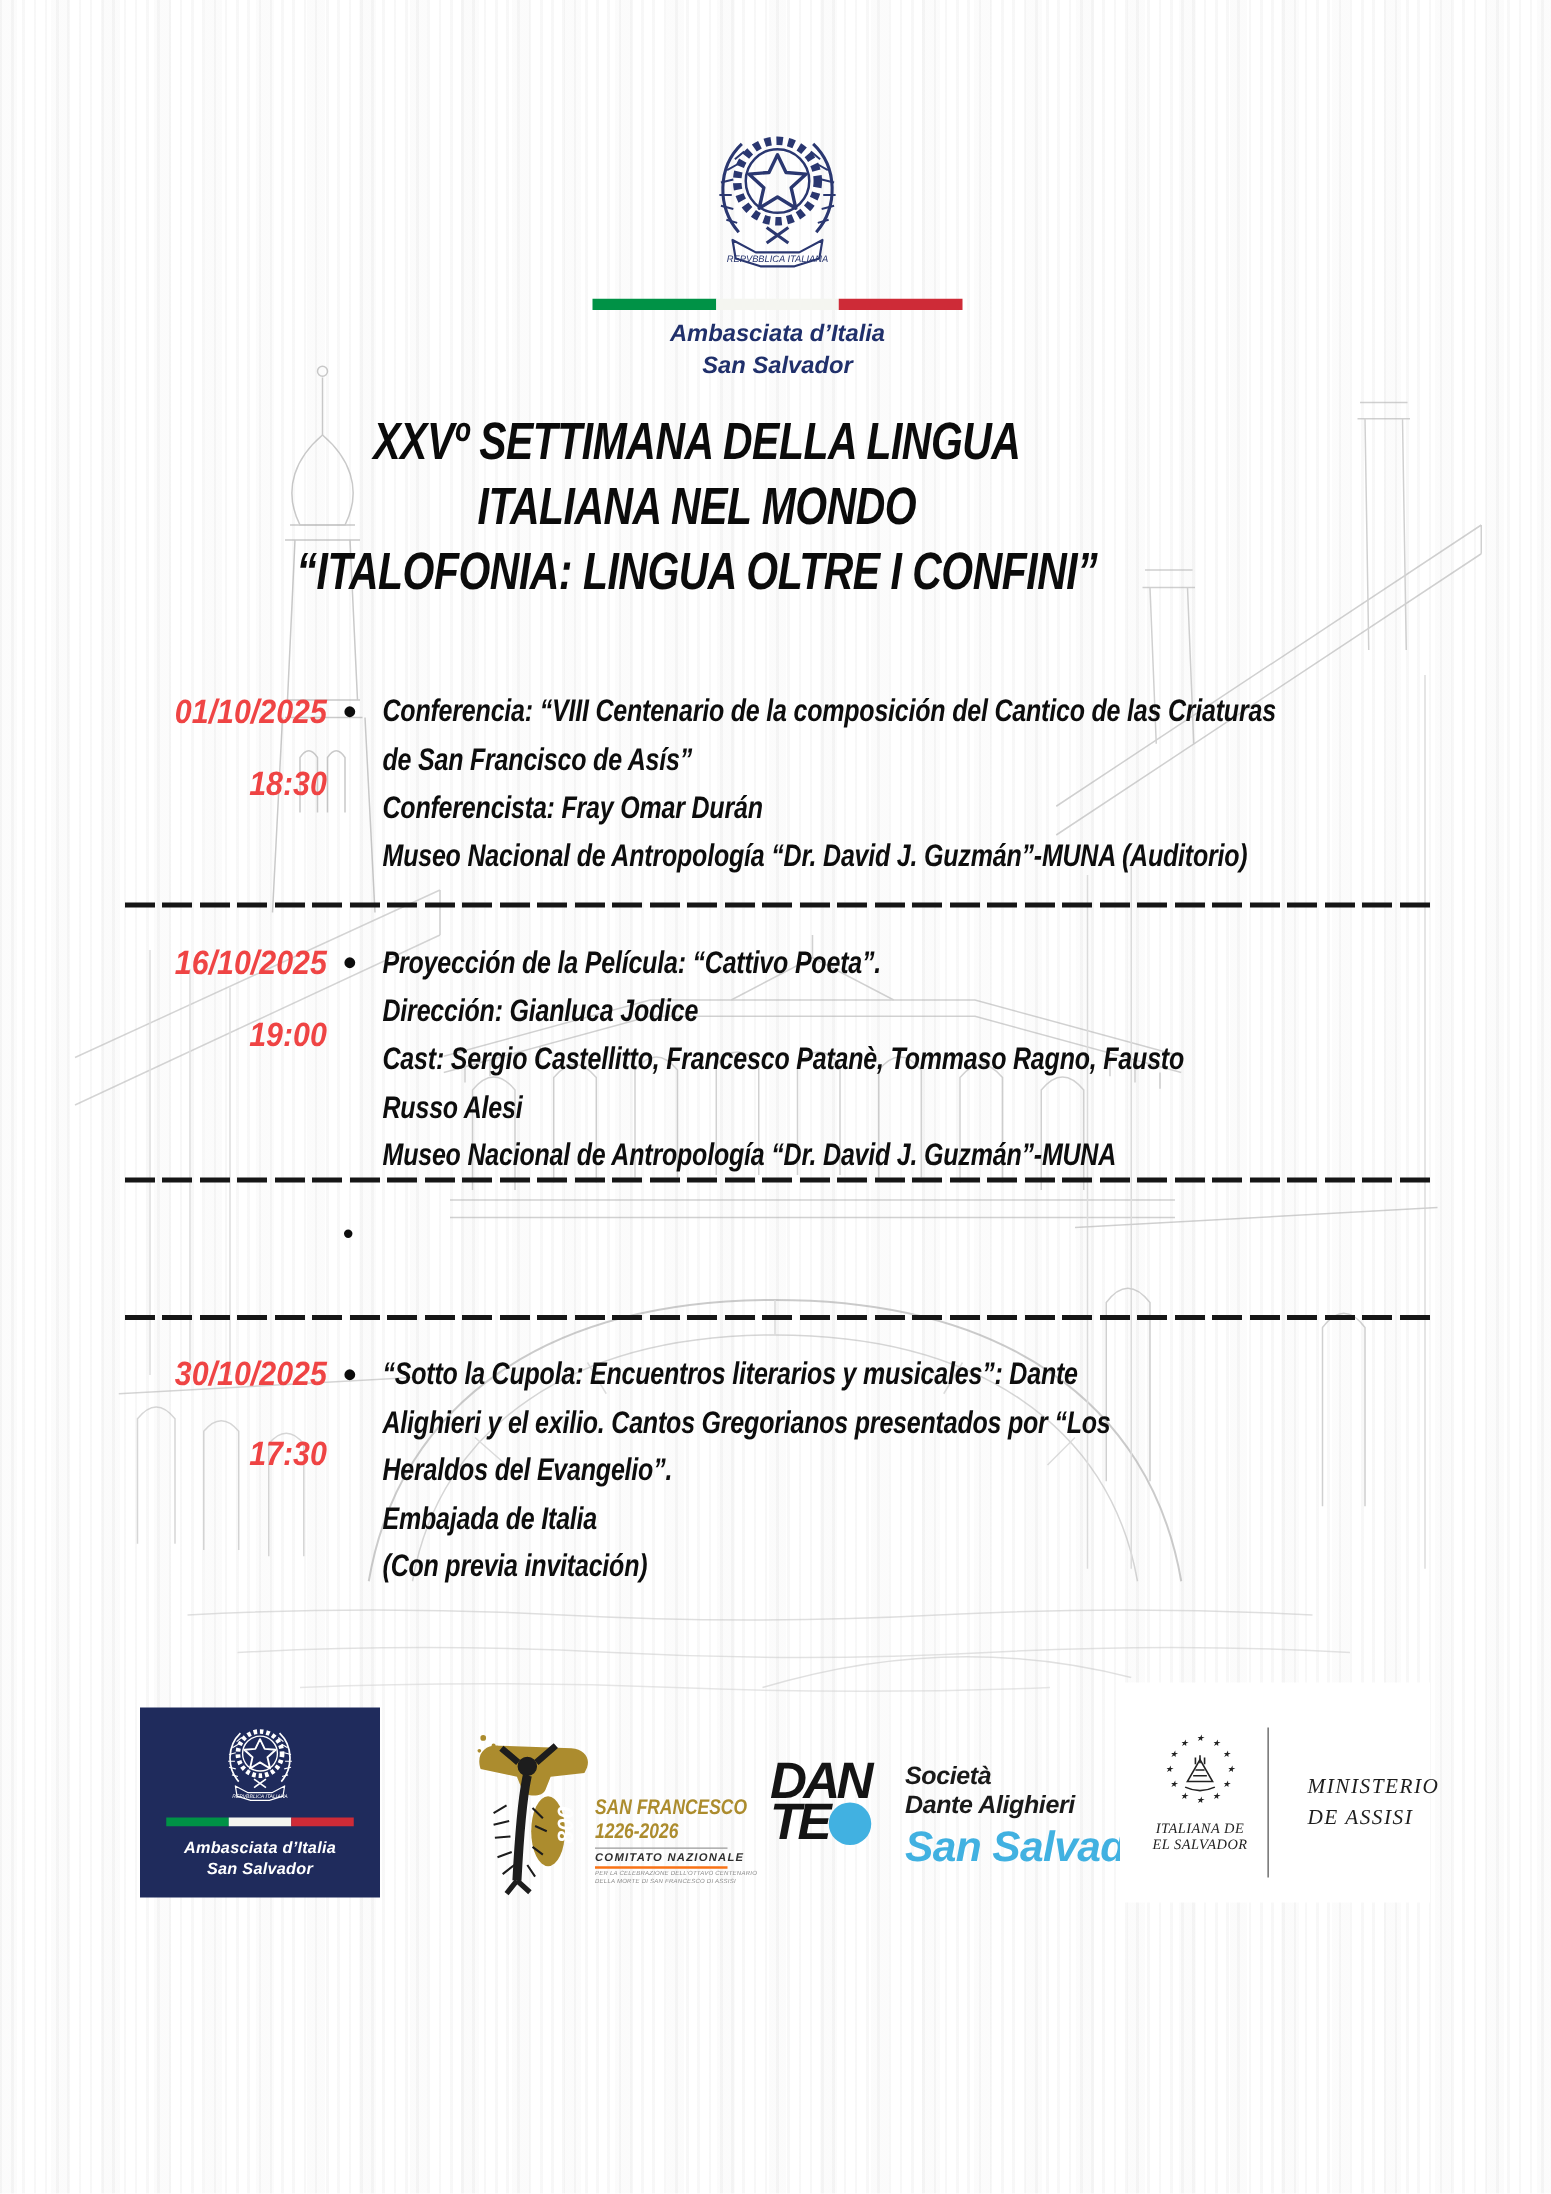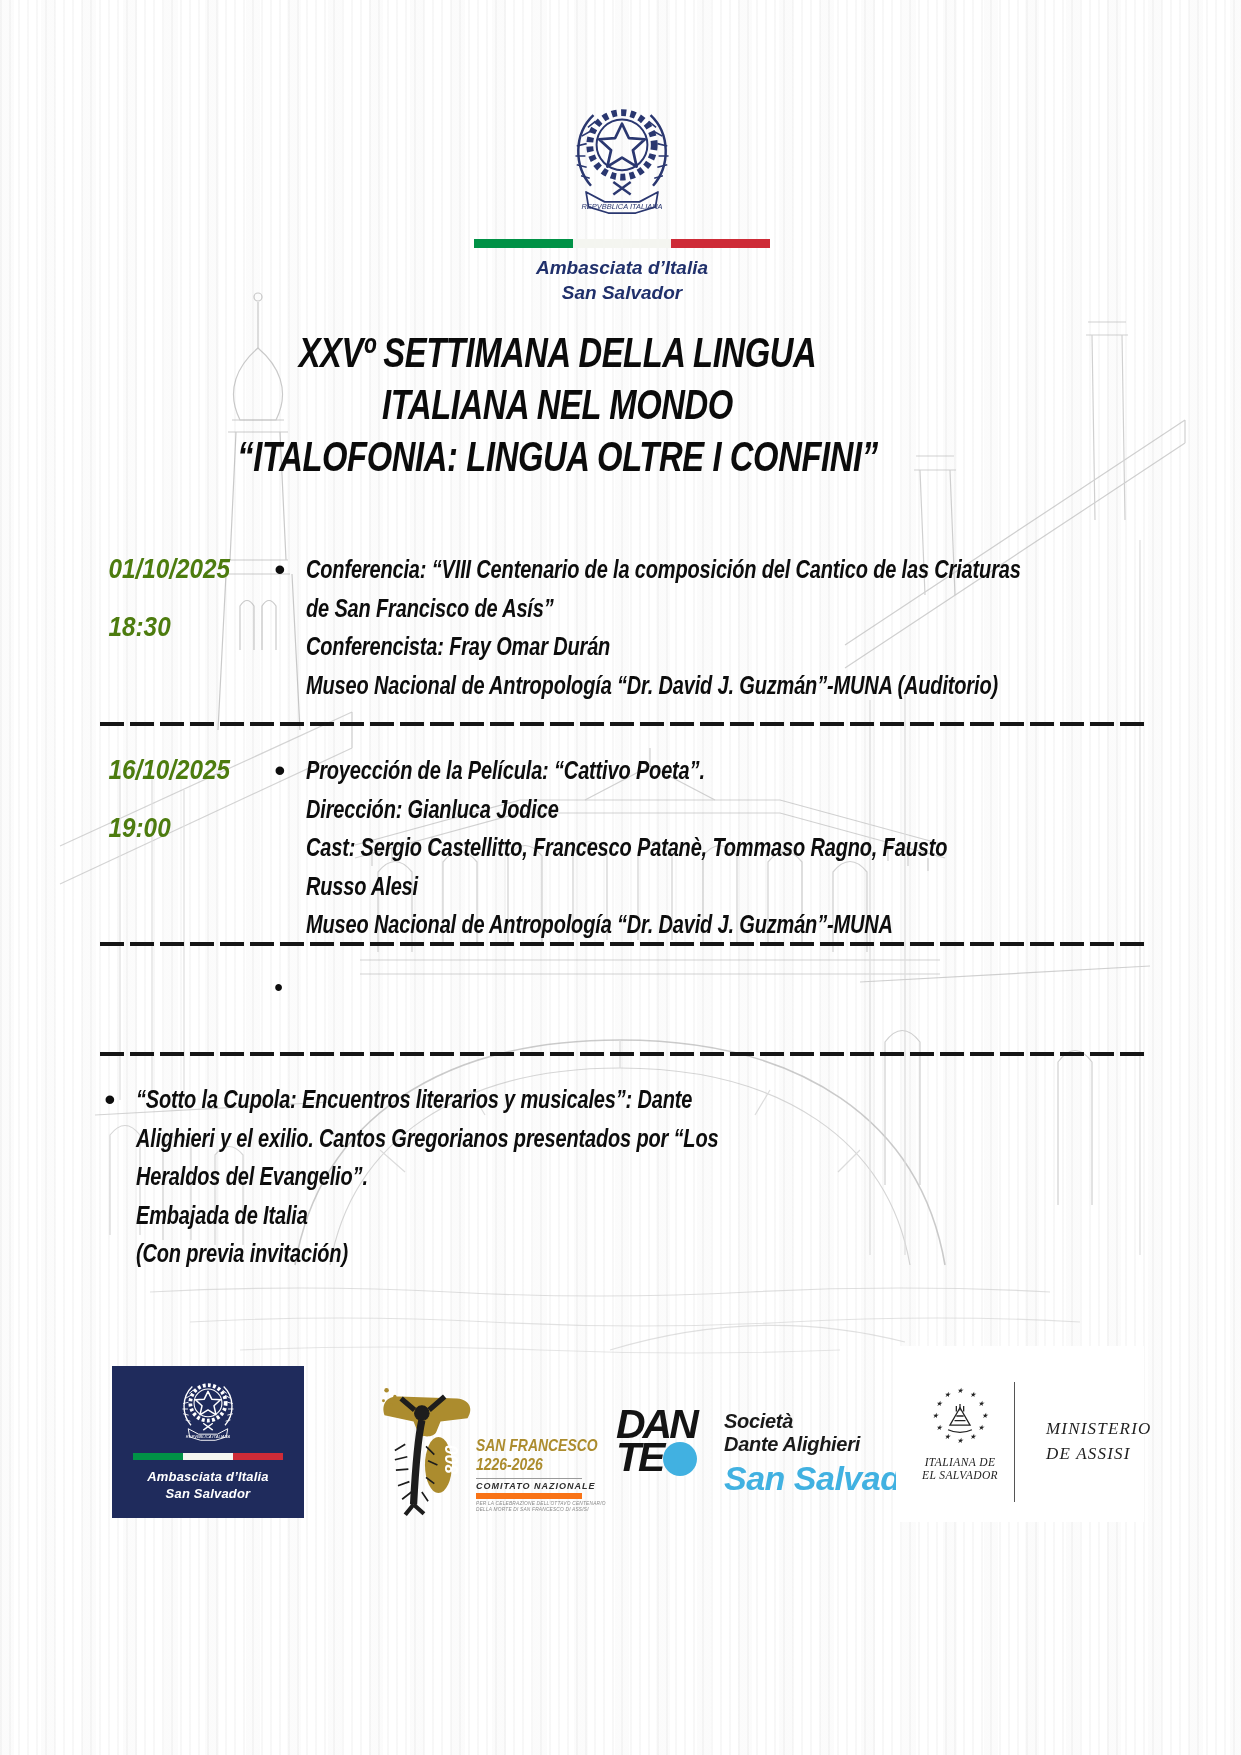--- a/index.html
+++ b/index.html
@@ -22,21 +22,21 @@
     color:#20306B; font-weight:bold; font-size:19px; line-height:25px; }
 
   
   .title-block { position:absolute; left:95px; top:327px; width:925px; }
   .title-line { font-weight:bold; font-size:42px; line-height:52px; color:#0b0b0b;
     text-align:center; white-space:nowrap; transform:scaleX(0.78); transform-origin:50% 50%;
     letter-spacing:-0.5px; }
 
   
   .event { position:absolute; left:100px; width:1046px; display:flex; align-items:flex-start; }
-  .date-col { width:170px; flex:none; text-align:left; color:#4d7c0f; }
+  .date-col { width:170px; flex:none; text-align:right; color:#ef4444; }
   .date-text, .time-text { font-weight:bold; font-size:27px; line-height:38px; white-space:nowrap;
     transform:scaleX(0.9); transform-origin:50% 50%; display:block; }
   .time-text { margin-top:20px; }
   .bullet-col { width:36px; flex:none; font-size:32px; line-height:38px; color:#0d0d0d; padding-left:4px; }
   .bullet-sm { font-size:25px; }
   .text-col { flex:1; min-width:0; }
   .evline { font-weight:bold; font-size:25px; line-height:38.5px; color:#0d0d0d; white-space:nowrap;
     transform:scaleX(0.8); transform-origin:0 50%; letter-spacing:-0.2px; }
   .sep { position:absolute; left:100px; width:1046px; height:4px;
     background:repeating-linear-gradient(90deg,#161616 0 24px, rgba(0,0,0,0) 24px 30px); }
@@ -49,21 +49,21 @@
   .logo-ambasciata .amb-text { color:#fff; font-weight:bold; font-size:13px; line-height:17px;
     text-align:center; margin-top:8px; letter-spacing:0.2px; }
   .emblem-white { color:#ffffff; }
 
   .logo-sf { position:absolute; left:374px; top:1382px; width:208px; height:140px; }
   .sf-tau { position:absolute; left:0; top:0; }
   .sf-text { position:absolute; left:102px; top:54px; width:106px; }
   .sf-title, .sf-years { color:#AC8C2E; font-weight:bold; font-size:17px; line-height:19px;
     white-space:nowrap; transform:scaleX(0.82); transform-origin:0 50%; }
   .sf-committee { margin-top:4px; font-size:9px; letter-spacing:1px; color:#2e2e2e; font-weight:bold;
-    border-top:1px solid #9a9a9a; border-bottom:6px solid #f97316; padding:2px 0; white-space:nowrap; }
+    border-top:1px solid #9a9a9a; border-bottom:2px solid #f97316; padding:2px 0; white-space:nowrap; }
   .sf-small { font-size:4.8px; color:#8a8a8a; line-height:6px; letter-spacing:0.2px;
     white-space:nowrap; margin-top:2px; }
 
   .logo-dante { position:absolute; left:616px; top:1408px; width:260px; height:100px; display:flex; }
   .dante-wordmark { width:100px; flex:none; color:#141414; font-weight:bold; font-size:41px;
     line-height:33px; letter-spacing:-3px; }
   .dante-dot { display:inline-block; width:34px; height:34px; border-radius:50%;
     background:#41B1E1; vertical-align:-5px; margin-left:1px; }
   .dante-info { margin-left:8px; padding-top:2px; }
   .dante-line { font-weight:bold; font-size:20px; line-height:23px; color:#1a1a1a; letter-spacing:-0.3px; }
@@ -209,20 +209,24 @@
   </div>
   <div class="sep" style="top:942px"></div>
 
   <div class="layer event" style="top:968px">
     <div class="date-col"></div>
     <div class="bullet-col bullet-sm">•</div>
   </div>
   <div class="sep" style="top:1052px"></div>
 
   <div class="layer event" style="top:1080px">
+    <div class="date-col">
+      <span class="date-text">30/10/2025</span>
+      <span class="time-text" style="margin-top:26px">17:30</span>
+    </div>
     <div class="bullet-col">•</div>
     <div class="text-col">
       <div class="evline">“Sotto la Cupola: Encuentros literarios y musicales”: Dante</div>
       <div class="evline">Alighieri y el exilio. Cantos Gregorianos presentados por “Los</div>
       <div class="evline">Heraldos del Evangelio”.</div>
       <div class="evline">Embajada de Italia</div>
       <div class="evline">(Con previa invitación)</div>
     </div>
   </div>
 

